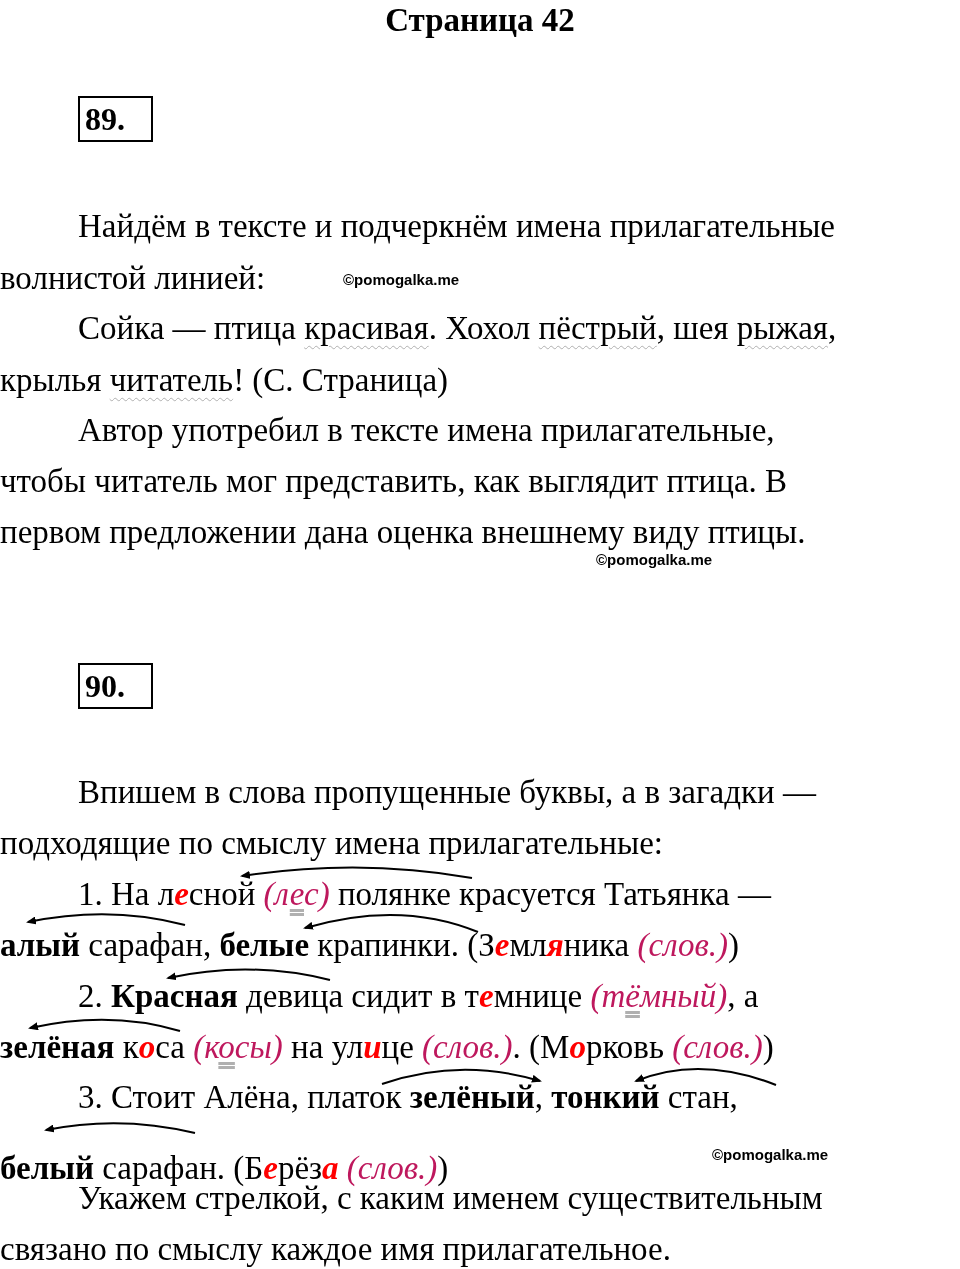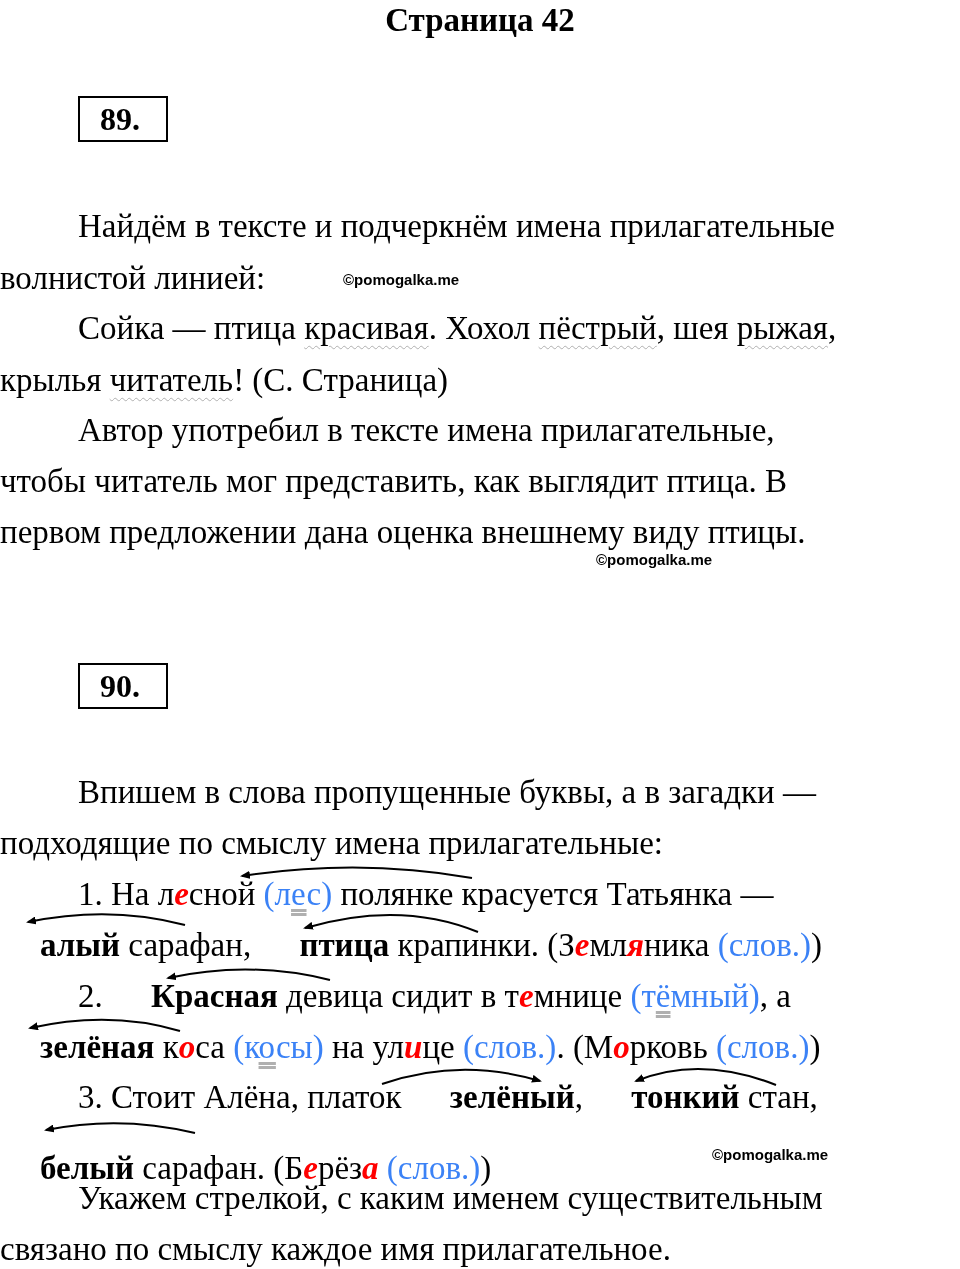--- a/index.html
+++ b/index.html
@@ -1,29 +1,29 @@
 <!DOCTYPE html>
 <html><head>
 <meta charset="utf-8">
 <style>
   html, body { margin: 0; padding: 0; background: #ffffff; }
   body { width: 960px; height: 1269px; position: relative; overflow: hidden;
          font-family: "Liberation Serif", "DejaVu Serif", serif; color: #000; }
   .title { position: absolute; top: 0; left: 0; width: 960px; text-align: center;
            font-weight: bold; font-size: 33px; line-height: 40px; letter-spacing: 0px; }
   .num-box { position: absolute; left: 78px; width: 66px; height: 42px; border: 2px solid #000;
-             font-weight: bold; font-size: 32px; line-height: 42px; text-align: left; padding-left: 20px; box-sizing: content-box; }
+             font-weight: bold; font-size: 32px; line-height: 42px; text-align: left; padding-left: 5px; box-sizing: content-box; }
   .line { position: absolute; left: 0; white-space: nowrap; font-size: 33px; line-height: 40px; }
   .indent { left: 78px; }
   .wm { position: absolute; font-family: "Liberation Sans", "DejaVu Sans", sans-serif;
         font-weight: bold; font-size: 15px; line-height: 20px; white-space: nowrap; }
   .wavy { text-decoration: underline wavy #b0b0b0; text-decoration-thickness: 1px; text-underline-offset: 6px; }
-  .b { font-weight: bold; padding-left: 40px; }
+  .b { font-weight: bold; }
   .red { color: #ff0000; font-weight: bold; font-style: italic; }
-  .gray { color: #3b82f6; }
+  .gray { color: #be185d; font-style: italic; }
   .dbl { text-decoration: underline double #b0b0b0; text-underline-offset: 4px; }
   svg.arrows { position: absolute; left: 0; top: 0; width: 960px; height: 1269px; pointer-events: none; }
 </style>
 </head>
 <body>
 
 <div class="title">Страница 42</div>
 
 <div class="num-box" style="top:96px;">89.</div>
 
@@ -45,21 +45,21 @@
 
 <div class="num-box" style="top:663px;">90.</div>
 
 <div class="line indent" style="top:772px;">Впишем в слова пропущенные буквы, а в загадки —</div>
 <div class="line" style="top:823px;">подходящие по смыслу имена прилагательные:</div>
 
 <div class="line indent" style="top:874px;">
   <span>1. На л</span><span class="red">е</span><span>сной </span><span class="gray"><span>(л</span><span class="dbl">е</span><span>с)</span></span><span> полянке красуется Татьянка —</span>
 </div>
 <div class="line" style="top:925px;">
-  <span class="b">алый</span><span> сарафан, </span><span class="b">птица</span><span> крапинки. (З</span><span class="red">е</span><span>мл</span><span class="red">я</span><span>ника </span><span class="gray">(слов.)</span><span>)</span>
+  <span class="b">алый</span><span> сарафан, </span><span class="b">белые</span><span> крапинки. (З</span><span class="red">е</span><span>мл</span><span class="red">я</span><span>ника </span><span class="gray">(слов.)</span><span>)</span>
 </div>
 
 <div class="line indent" style="top:976px;">
   <span>2. </span><span class="b">Красная</span><span> девица сидит в т</span><span class="red">е</span><span>мнице </span><span class="gray"><span>(т</span><span class="dbl">ё</span><span>мный)</span></span><span>, а</span>
 </div>
 <div class="line" style="top:1027px;">
   <span class="b">зелёная</span><span> к</span><span class="red">о</span><span>са </span><span class="gray"><span>(к</span><span class="dbl">о</span><span>сы)</span></span><span> на ул</span><span class="red">и</span><span>це </span><span class="gray">(слов.)</span><span>. (М</span><span class="red">о</span><span>рковь </span><span class="gray">(слов.)</span><span>)</span>
 </div>
 
 <div class="line indent" style="top:1077px;">

